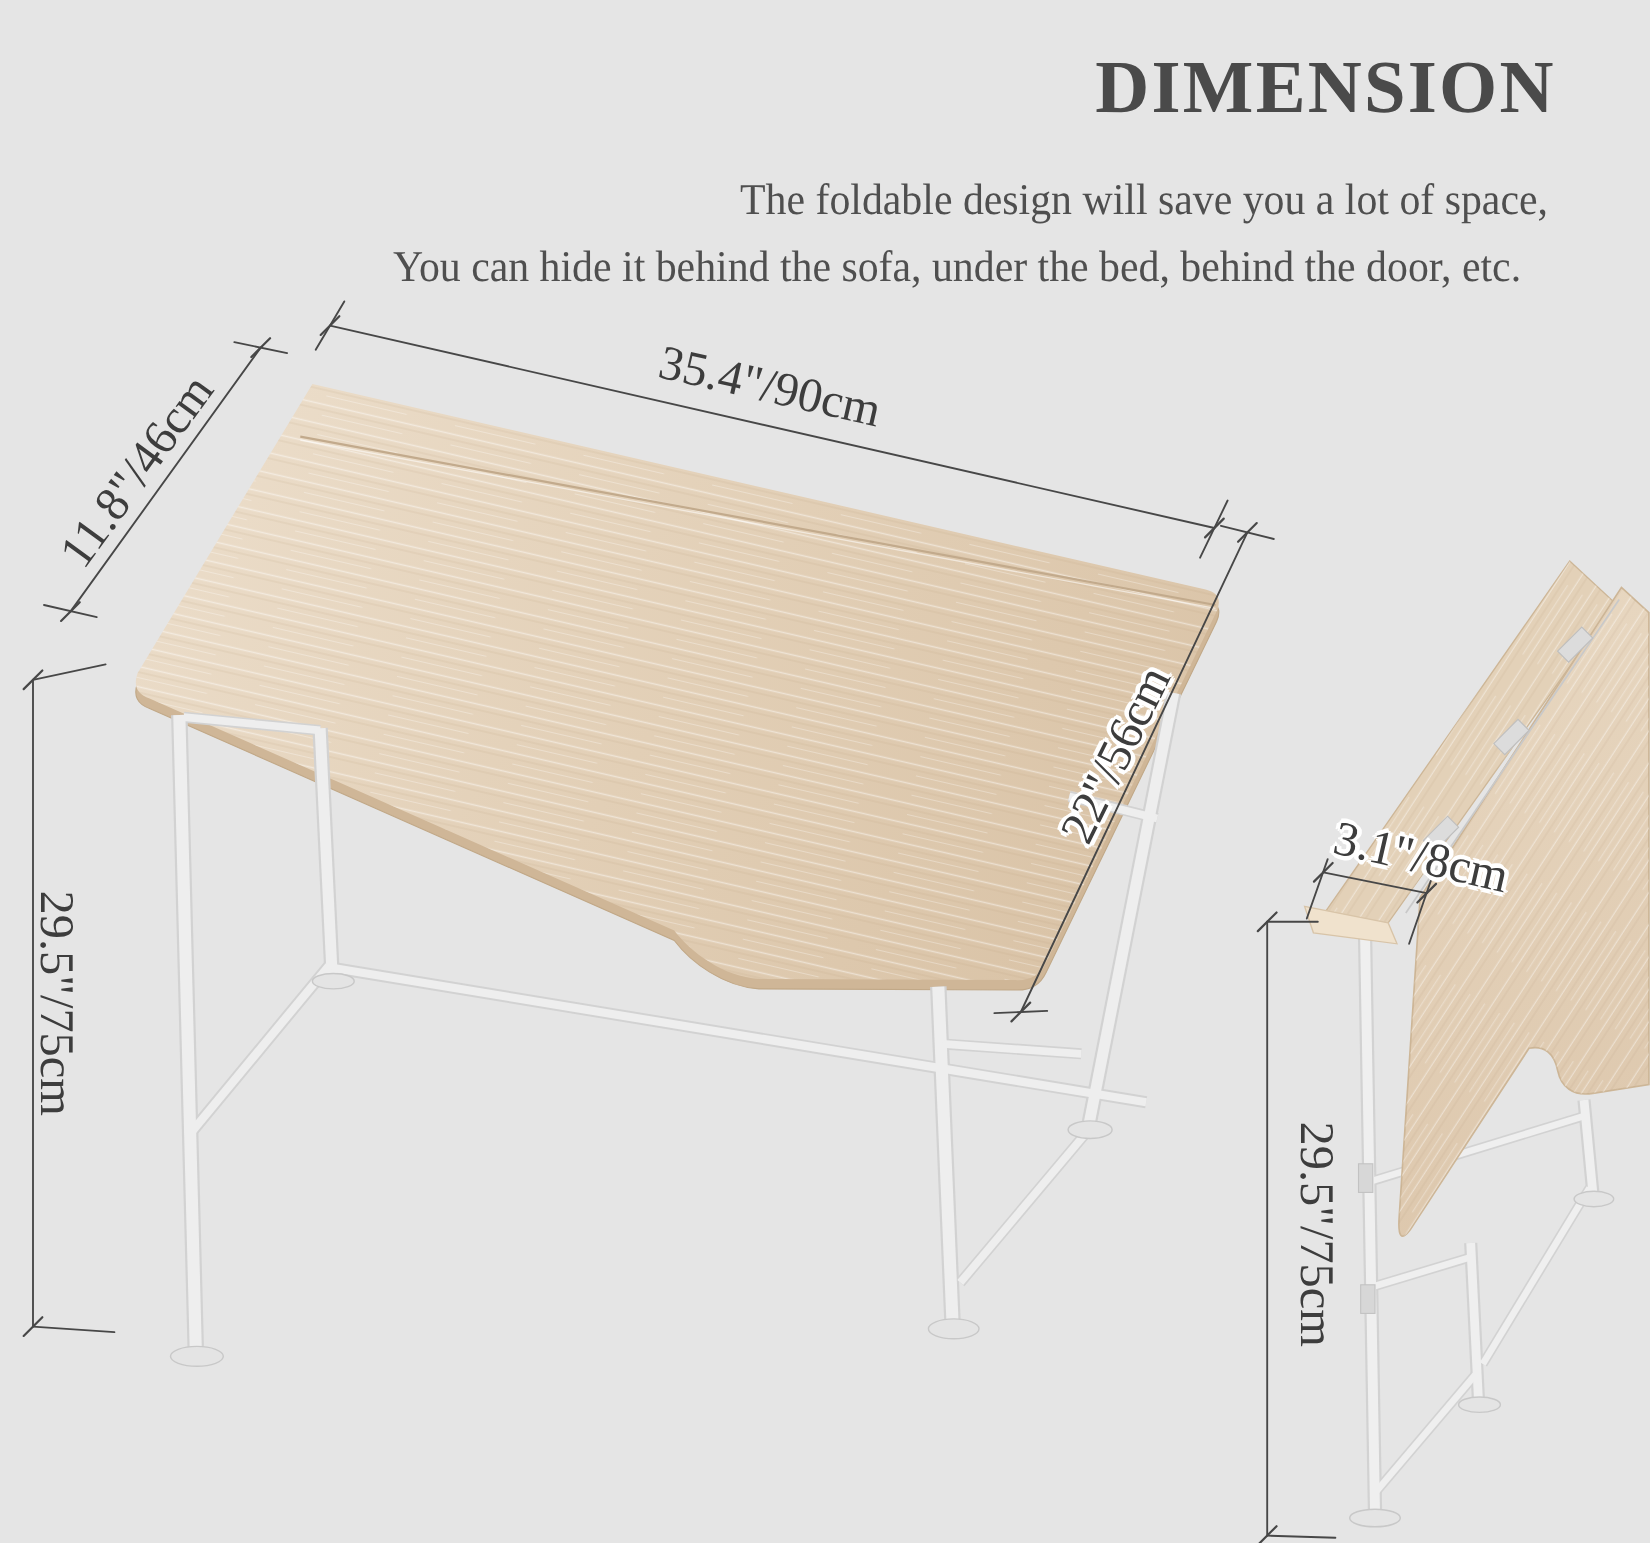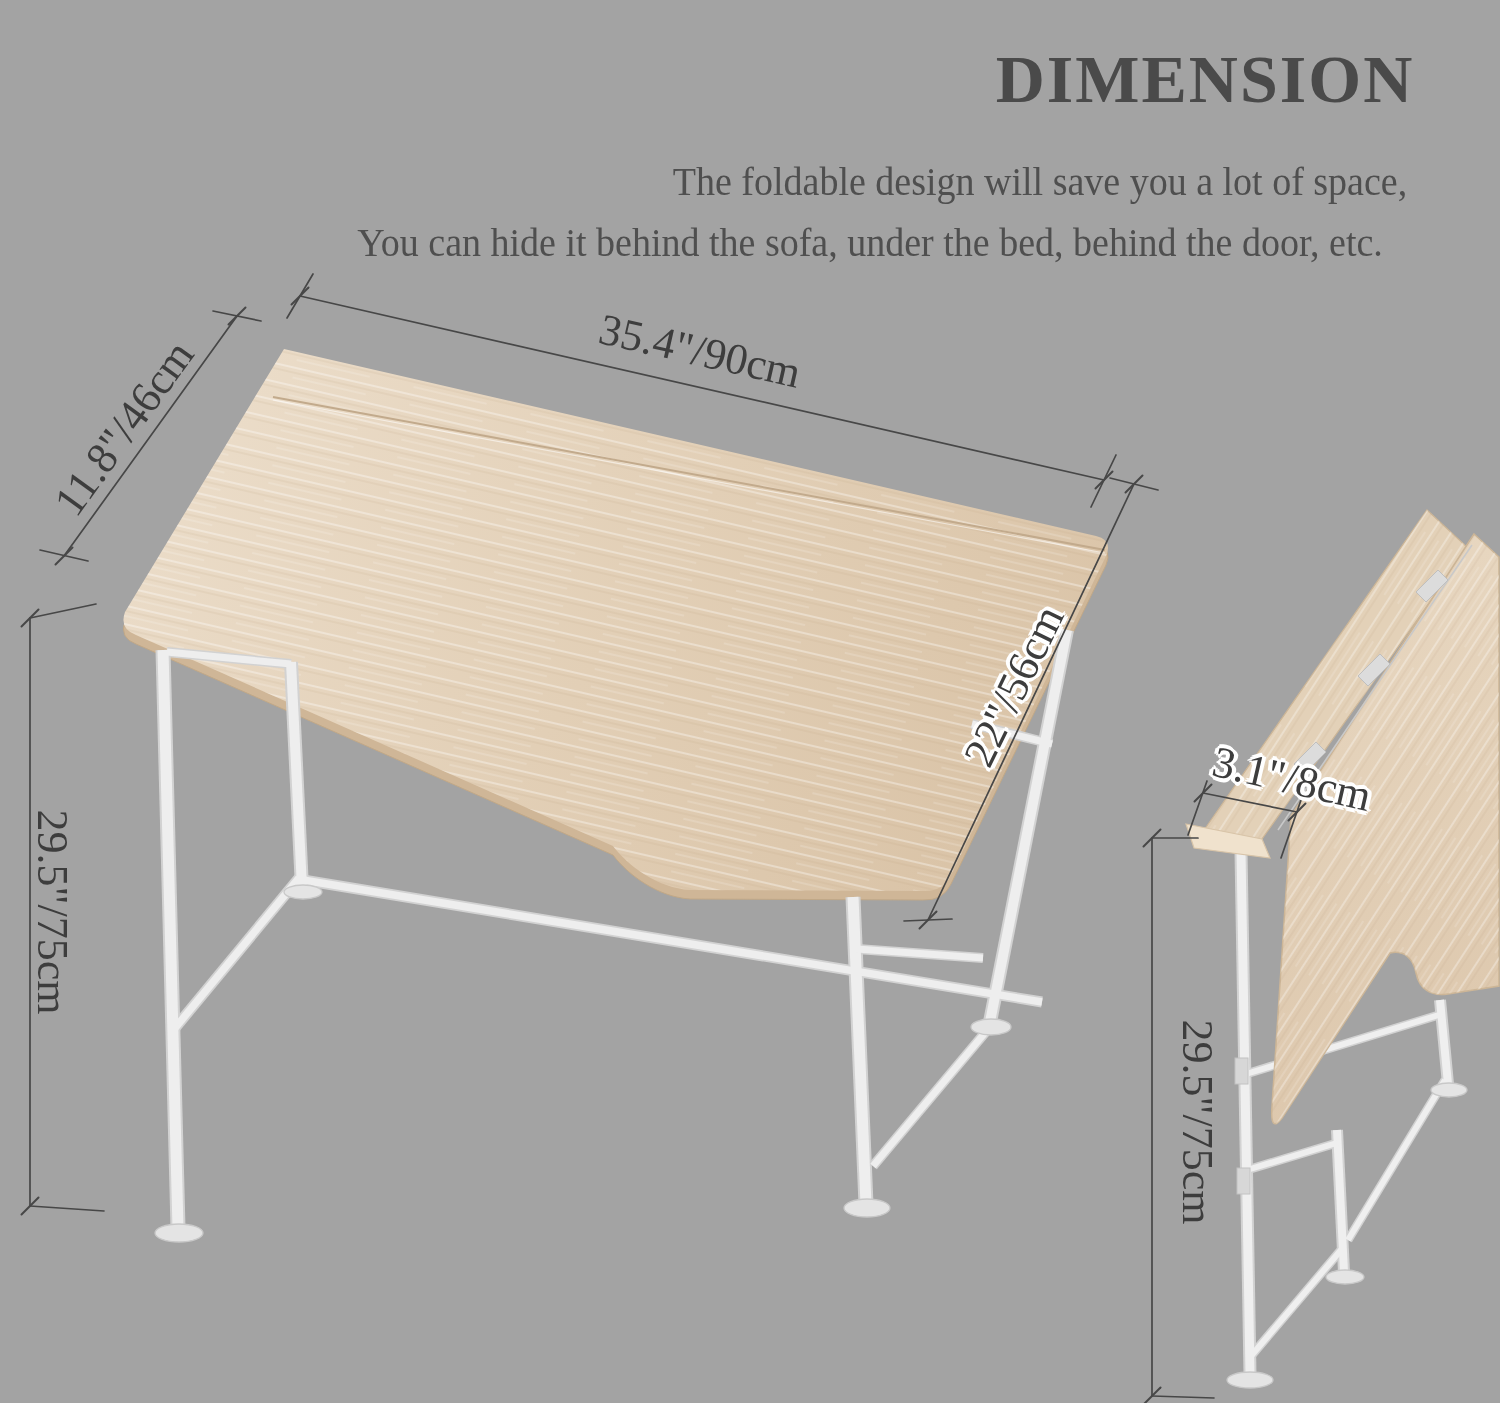--- a/index.html
+++ b/index.html
@@ -1,17 +1,17 @@
 <!DOCTYPE html>
 <html><head>
 <meta charset="utf-8">
 <style>
   html,body{margin:0;padding:0;background:#fff;}
   body{width:1500px;height:1403px;position:relative;font-family:"Liberation Serif","DejaVu Serif",serif;}
-  .canvas{position:absolute;inset:0;overflow:hidden;background:#a3a3a3;}
+  .canvas{position:absolute;inset:0;overflow:hidden;background:#e5e5e5;}
   svg{position:absolute;left:0;top:0;}
   .txt{position:absolute;white-space:nowrap;color:#414141;}
   .title{left:1205px;top:33px;transform:translate(-50%,-50%);font-size:68px;letter-spacing:2px;color:#4a4a4a;}
   .sub{font-size:40px;color:#4f4f4f;}
   .sub1{left:1040px;top:141px;transform:translate(-50%,-50%) scaleX(0.95);}
   .sub2{left:870px;top:202px;transform:translate(-50%,-50%) scaleX(0.95);}
   .dim{font-size:44px;color:#3d3d3d;}
   .l-width{left:700px;top:351px;transform:translate(-50%,-50%) rotate(12.8deg);}
   .l-depthL{left:124px;top:428px;transform:translate(-50%,-50%) rotate(-54deg);}
   .l-heightL{left:52px;top:912px;transform:translate(-50%,-50%) rotate(90deg);}

